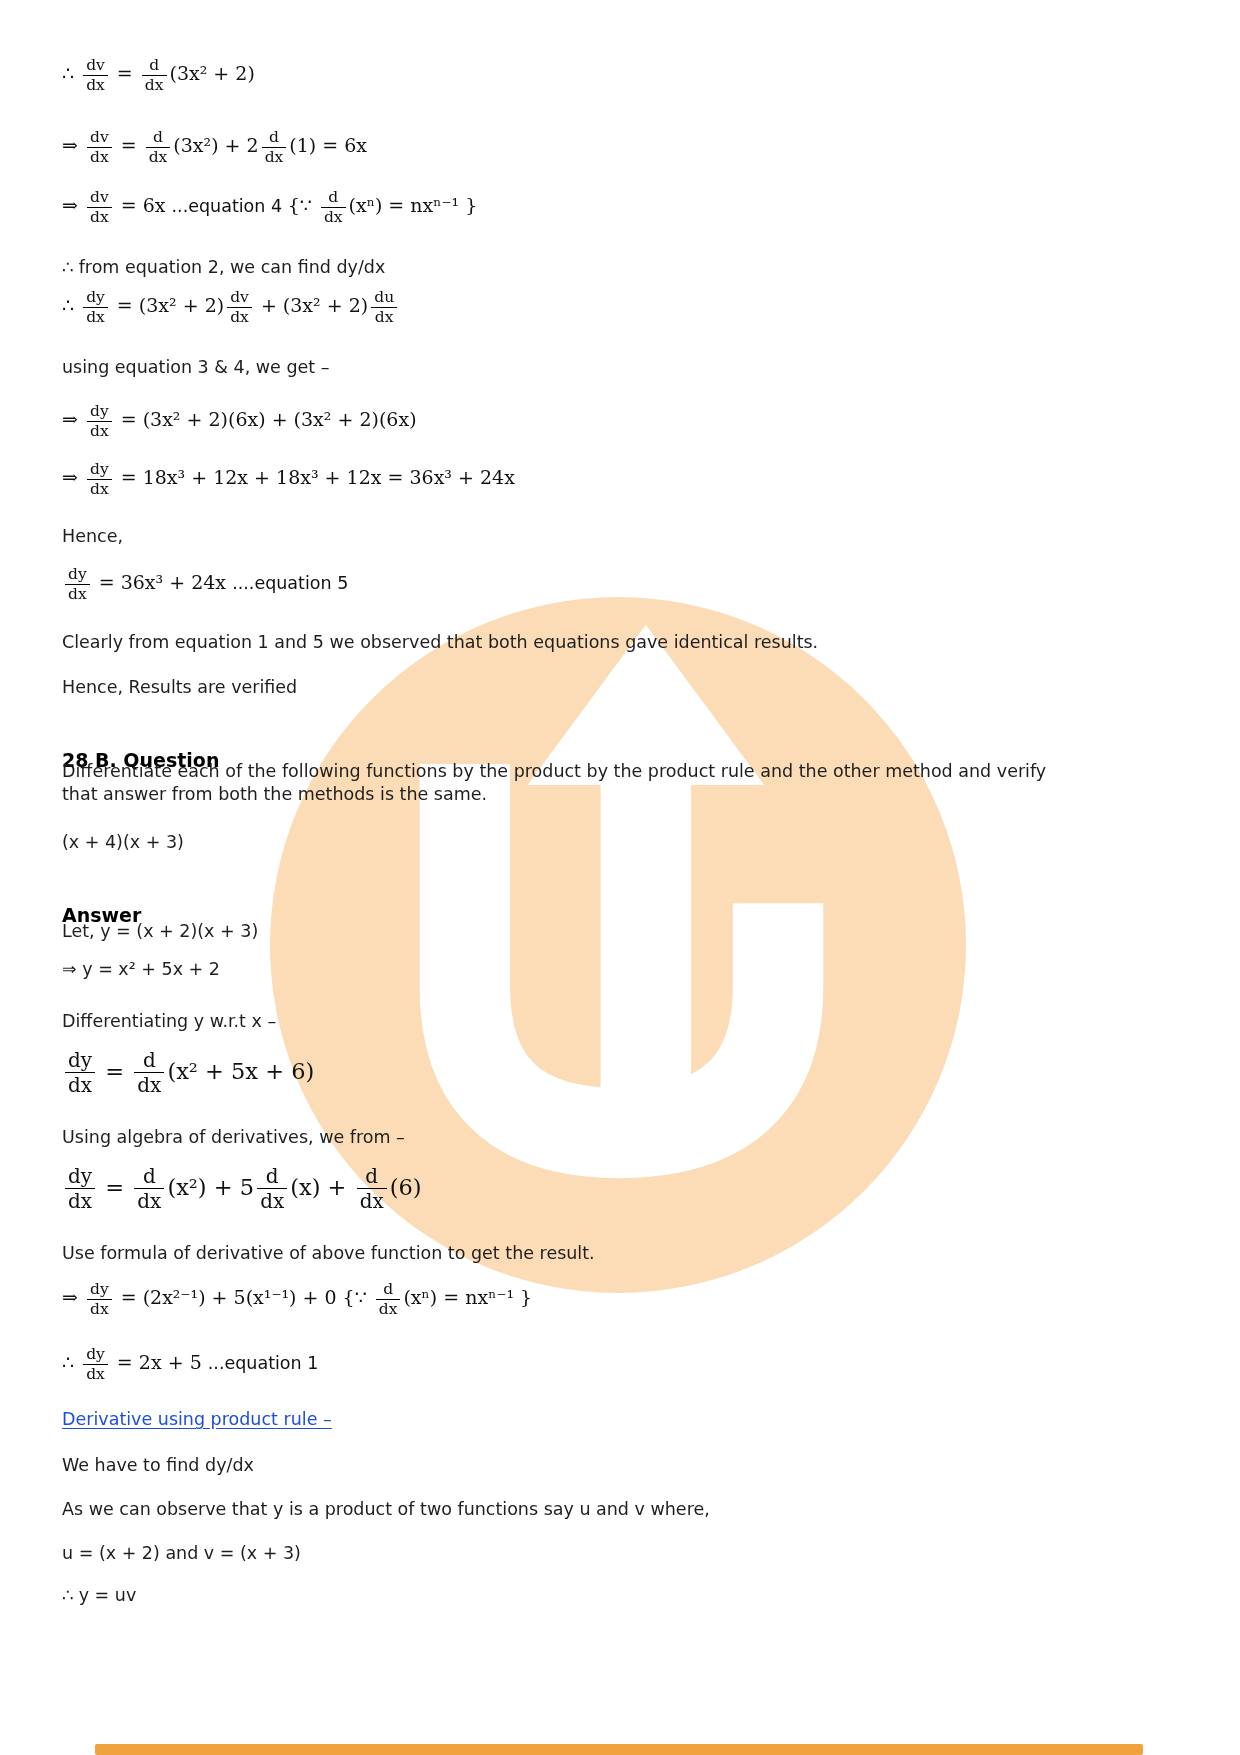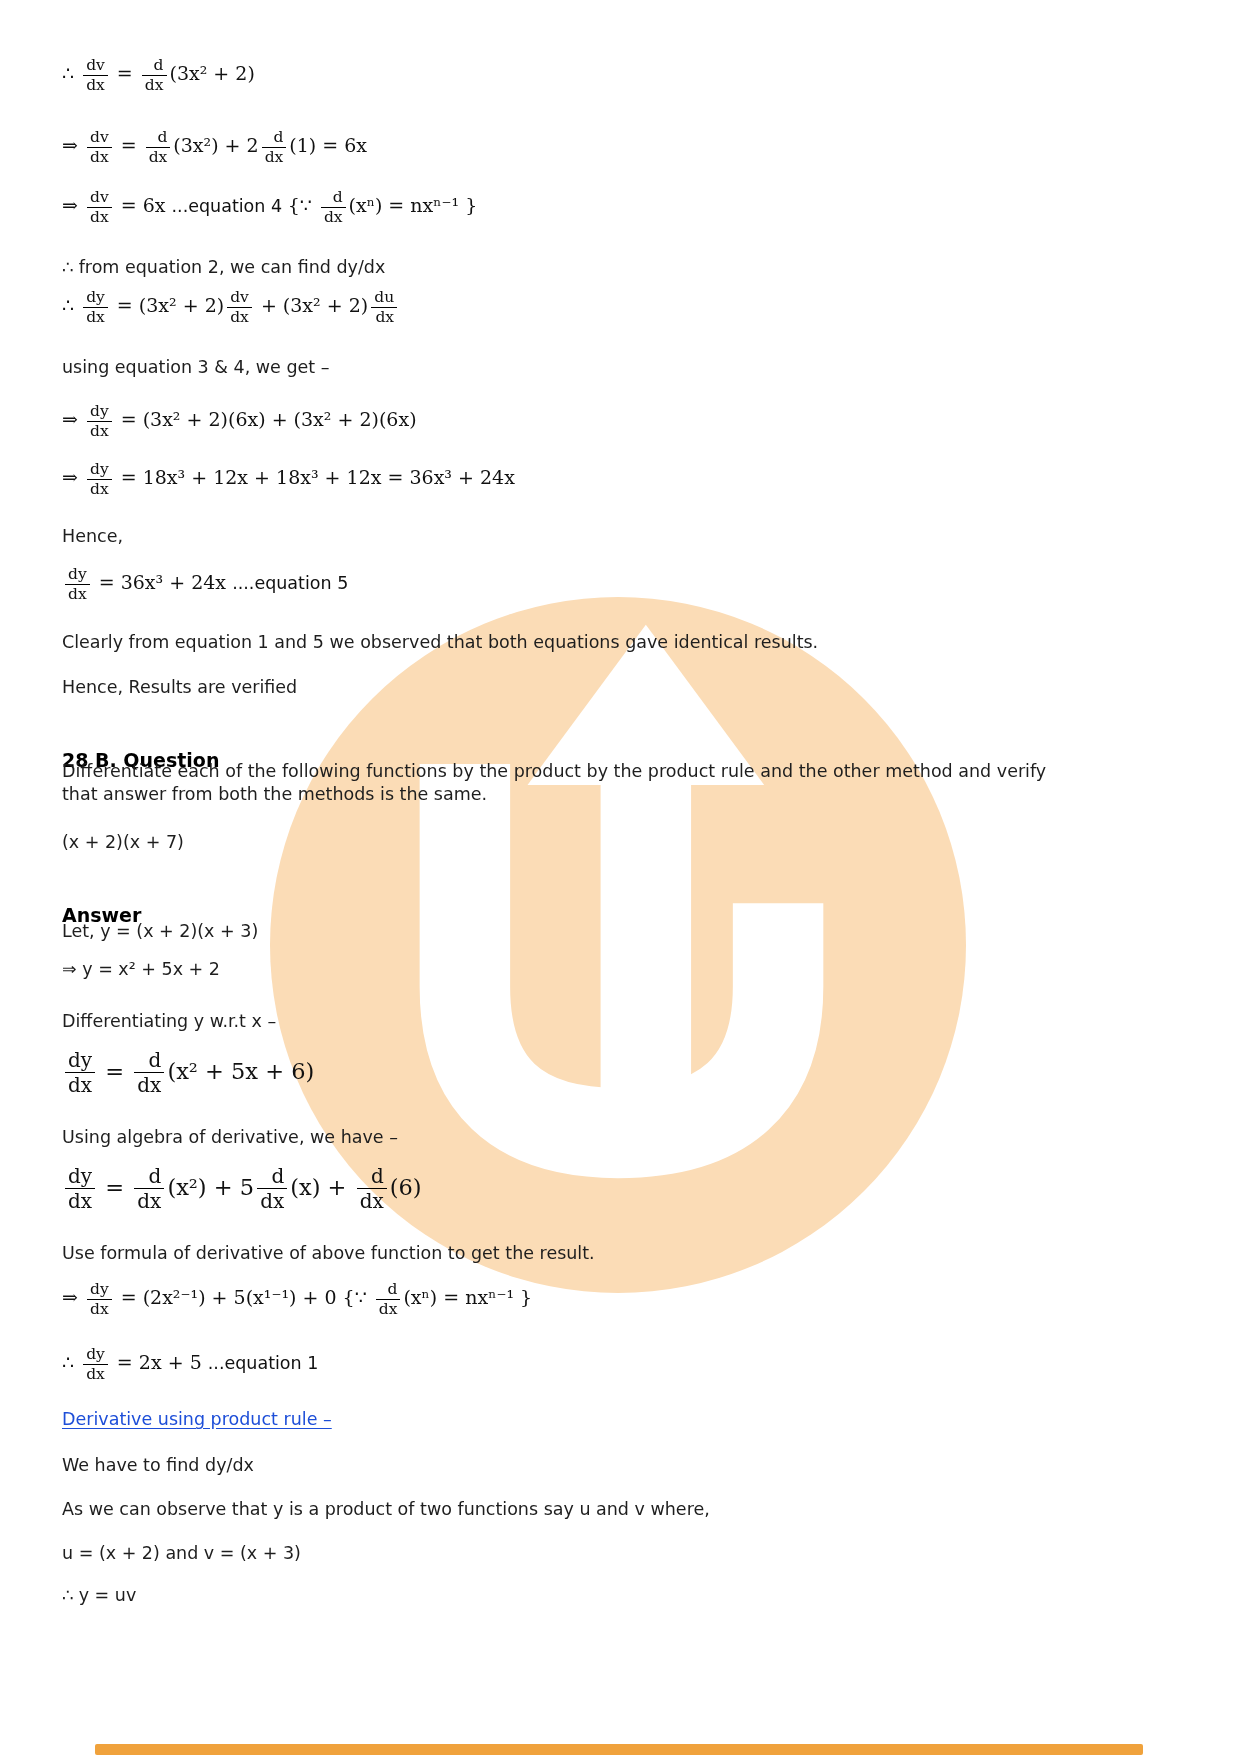--- a/index.html
+++ b/index.html
@@ -19,21 +19,21 @@
   #doc{position:absolute;inset:0;z-index:1;}
   #doc>.blk{position:absolute;left:62px;white-space:normal;}
   .p   {font-size:17.5px;line-height:23px;color:#1e1e1e;}
   .h   {font-size:19px;font-weight:bold;color:#000;margin-top:28px;}
   .p-u {font-size:17.5px;line-height:23px;color:#1d4ed8;text-decoration:underline;text-underline-offset:3px;}
   .eq, .eq-lg {font-family:"DejaVu Serif","DejaVu Sans",serif;color:#111;white-space:nowrap;}
   .eq    {font-size:19px;}
   .eq-lg {font-size:22.5px;}
   .eq .frac    {font-size:15.5px;}
   .eq-lg .frac {font-size:20px;}
-  .frac{display:inline-block;vertical-align:middle;text-align:right;margin:0 3px;}
+  .frac{display:inline-block;vertical-align:middle;text-align:center;margin:0 3px;}
   .frac .fn{display:block;line-height:1.2;padding:0 3px;border-bottom:1.4px solid #000;}
   .frac .fd{display:block;line-height:1.2;padding:0 3px;}
   .mn{font-family:"DejaVu Sans","Liberation Sans",sans-serif;font-size:17.5px;}
   
   .blk:nth-child(1){top:56px}   .blk:nth-child(2){top:128px}  .blk:nth-child(3){top:188px}
   .blk:nth-child(4){top:256px}  .blk:nth-child(5){top:288px}  .blk:nth-child(6){top:356px}
   .blk:nth-child(7){top:402px}  .blk:nth-child(8){top:460px}  .blk:nth-child(9){top:525px}
   .blk:nth-child(10){top:565px} .blk:nth-child(11){top:631px} .blk:nth-child(12){top:676px}
   .blk:nth-child(13){top:721px} .blk:nth-child(14){top:760px;max-width:995px}
   .blk:nth-child(15){top:831px} .blk:nth-child(16){top:876px} .blk:nth-child(17){top:920px}
@@ -69,27 +69,27 @@
       <div class="blk eq"><span class="mt">∴ </span><span class="frac"><span class="fn">dy</span><span class="fd">dx</span></span><span class="mt"> = (3x² + 2)</span><span class="frac"><span class="fn">dv</span><span class="fd">dx</span></span><span class="mt"> + (3x² + 2)</span><span class="frac"><span class="fn">du</span><span class="fd">dx</span></span></div>
       <div class="blk p">using equation 3 &amp; 4, we get –</div>
       <div class="blk eq"><span class="mt">⇒ </span><span class="frac"><span class="fn">dy</span><span class="fd">dx</span></span><span class="mt"> = (3x² + 2)(6x) + (3x² + 2)(6x)</span></div>
       <div class="blk eq"><span class="mt">⇒ </span><span class="frac"><span class="fn">dy</span><span class="fd">dx</span></span><span class="mt"> = 18x³ + 12x + 18x³ + 12x = 36x³ + 24x</span></div>
       <div class="blk p">Hence,</div>
       <div class="blk eq"><span class="frac"><span class="fn">dy</span><span class="fd">dx</span></span><span class="mt"> = 36x³ + 24x </span><span class="mn">....equation 5</span></div>
       <div class="blk p">Clearly from equation 1 and 5 we observed that both equations gave identical results.</div>
       <div class="blk p">Hence, Results are verified</div>
       <div class="blk h">28 B. Question</div>
       <div class="blk p">Differentiate each of the following functions by the product by the product rule and the other method and verify that answer from both the methods is the same.</div>
-      <div class="blk p">(x + 2)(x + 7)</div>
+      <div class="blk p">(x + 4)(x + 3)</div>
       <div class="blk h">Answer</div>
       <div class="blk p">Let, y = (x + 2)(x + 3)</div>
       <div class="blk p">⇒ y = x² + 5x + 2</div>
       <div class="blk p">Differentiating y w.r.t x –</div>
       <div class="blk eq-lg"><span class="frac"><span class="fn">dy</span><span class="fd">dx</span></span><span class="mt"> = </span><span class="frac"><span class="fn">d</span><span class="fd">dx</span></span><span class="mt">(x² + 5x + 6)</span></div>
-      <div class="blk p">Using algebra of derivative, we have –</div>
+      <div class="blk p">Using algebra of derivatives, we from –</div>
       <div class="blk eq-lg"><span class="frac"><span class="fn">dy</span><span class="fd">dx</span></span><span class="mt"> = </span><span class="frac"><span class="fn">d</span><span class="fd">dx</span></span><span class="mt">(x²) + 5</span><span class="frac"><span class="fn">d</span><span class="fd">dx</span></span><span class="mt">(x) + </span><span class="frac"><span class="fn">d</span><span class="fd">dx</span></span><span class="mt">(6)</span></div>
       <div class="blk p">Use formula of derivative of above function to get the result.</div>
       <div class="blk eq"><span class="mt">⇒ </span><span class="frac"><span class="fn">dy</span><span class="fd">dx</span></span><span class="mt"> = (2x²⁻¹) + 5(x¹⁻¹) + 0 {∵ </span><span class="frac"><span class="fn">d</span><span class="fd">dx</span></span><span class="mt">(xⁿ) = nxⁿ⁻¹ }</span></div>
       <div class="blk eq"><span class="mt">∴ </span><span class="frac"><span class="fn">dy</span><span class="fd">dx</span></span><span class="mt"> = 2x + 5 </span><span class="mn">...equation 1</span></div>
       <div class="blk p-u">Derivative using product rule –</div>
       <div class="blk p">We have to find dy/dx</div>
       <div class="blk p">As we can observe that y is a product of two functions say u and v where,</div>
       <div class="blk p">u = (x + 2) and v = (x + 3)</div>
       <div class="blk p">∴ y = uv</div>
     </div>

